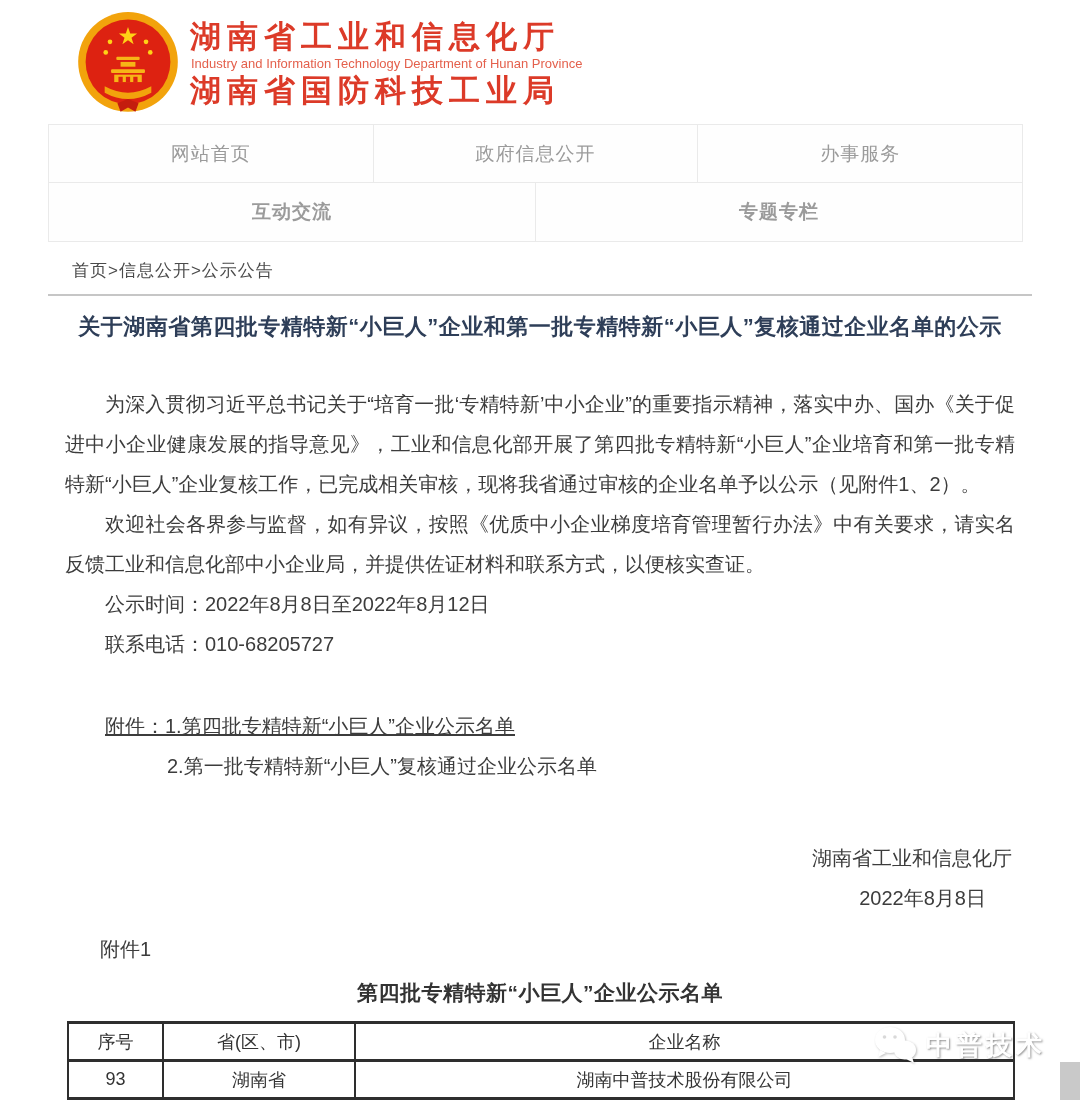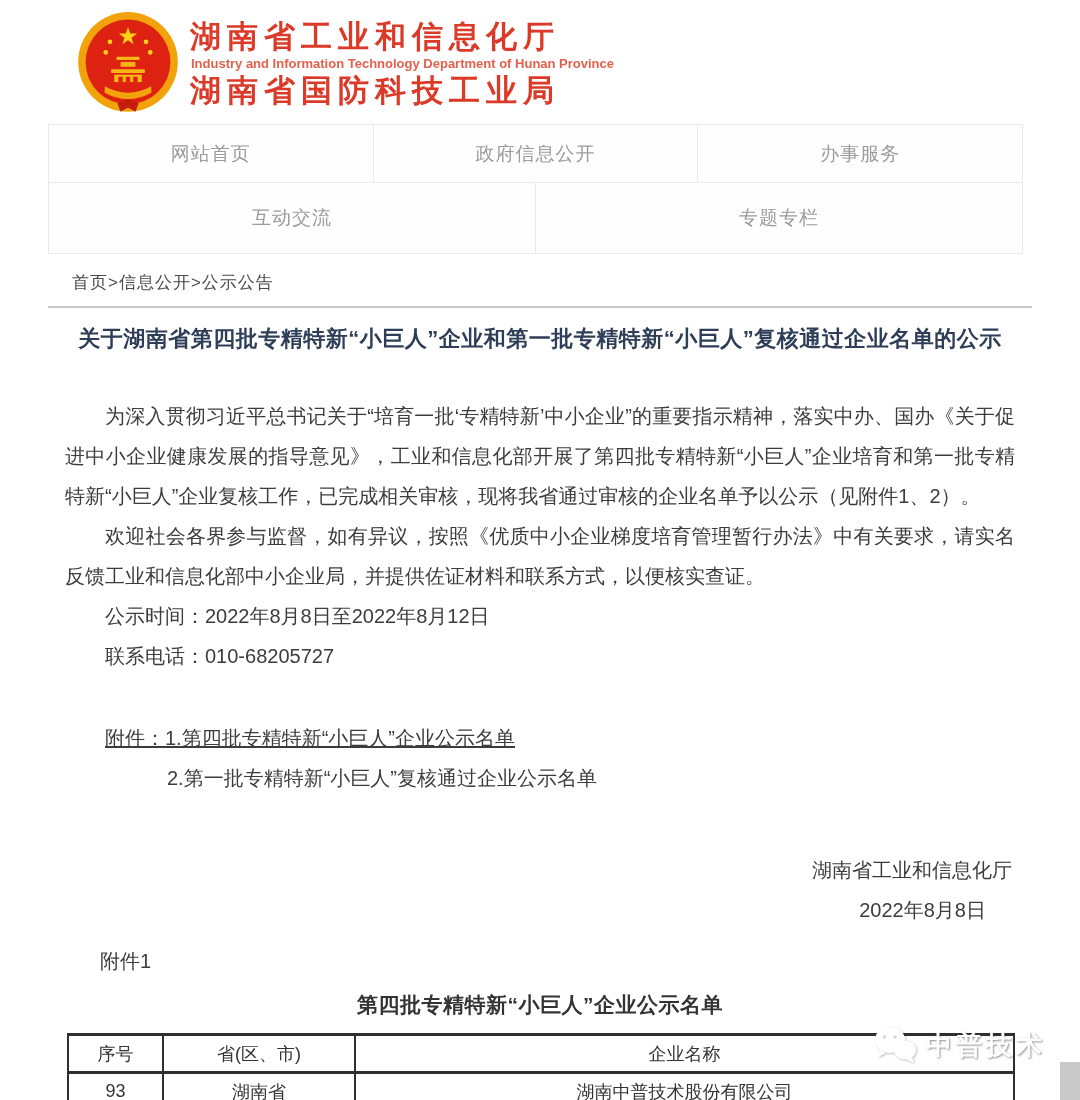--- a/index.html
+++ b/index.html
@@ -27,21 +27,21 @@
   .org-cn {
     color: #dc3a28;
     font-size: 31px;
     font-weight: bold;
     letter-spacing: 6px;
     white-space: nowrap;
   }
   .org-en {
     color: #e4604c;
     font-size: 13px;
-    font-weight: bold;
+    font-weight: normal;
     margin: 5px 0 5px 1px;
     white-space: nowrap;
   }
 
   
   .nav {
     width: 974px;
     margin-left: 48px;
     background: #fdfdfd;
   }
@@ -54,21 +54,21 @@
     margin-bottom: -1px;
     display: flex;
     align-items: center;
     justify-content: center;
     font-size: 19px;
     color: #9b9b9b;
     letter-spacing: 1px;
     cursor: pointer;
     background: #fefefe;
   }
-  .nav-row.second .nav-cell { height: 72px; }
+  .nav-row.second .nav-cell { height: 60px; font-weight: bold; }
 
   
   .breadcrumb-wrap {
     margin: 14px 48px 0 48px;
     padding: 4px 0 12px 24px;
     border-bottom: 2px solid #c6c6c6;
     font-size: 17px;
     color: #4a4a4a;
     letter-spacing: 1px;
   }

